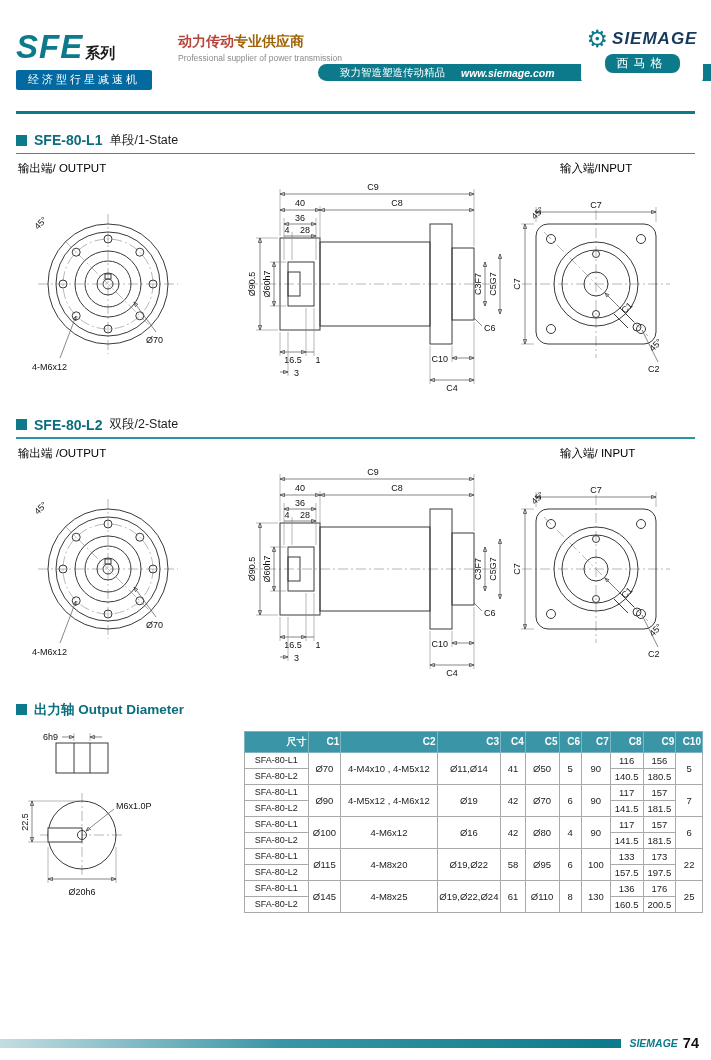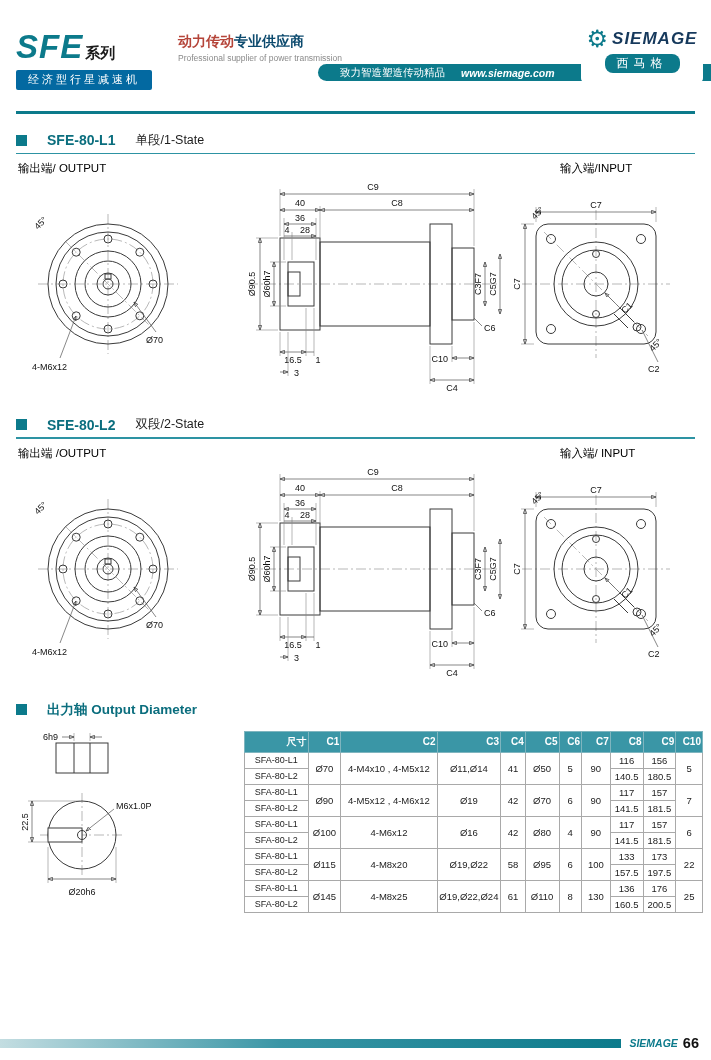--- a/index.html
+++ b/index.html
@@ -10,38 +10,38 @@
   
   .header{position:relative;height:104px}
   .brand{position:absolute;left:16px;top:28px;white-space:nowrap}
   .sfe{font-style:italic;font-weight:bold;font-size:33px;color:#0c7a8b;letter-spacing:1px}
   .series{font-size:15px;font-weight:bold;color:#1a1a1a;margin-left:2px}
   .brand-bar{position:absolute;left:16px;top:70px;background:#0369a1;color:#fff;font-size:11px;
              letter-spacing:3px;padding:2px 12px 3px;border-radius:2px}
   .supplier{position:absolute;left:178px;top:33px}
   .supplier-cn{font-size:14px;font-weight:bold}
   .supplier-cn .a{color:#b5453a}
-  .supplier-cn .b{color:#0c4a6e}
+  .supplier-cn .b{color:#a16207}
   .supplier-en{font-size:8.5px;color:#8a8a8a;margin-top:2px}
   .slogan-bar{position:absolute;left:318px;top:64px;right:0;height:17px;background:#0c7a8b;color:#fff;
               font-size:10.5px;display:flex;align-items:center;gap:16px;padding-left:22px;
               border-radius:9px 0 0 9px}
   .slogan-site{font-weight:bold;font-style:italic}
   .logo{position:absolute;right:8px;top:18px;width:122px;height:64px;background:#fff;
         display:flex;flex-direction:column;align-items:center;justify-content:center;border-radius:4px}
   .logo-top{display:flex;align-items:center;gap:4px}
   .gear{font-size:24px;color:#0c7a8b;line-height:1}
   .logo-name{font-size:17px;font-weight:bold;font-style:italic;color:#16395c;letter-spacing:1px}
   .logo-cn{font-size:12px;color:#fff;background:#0c7a8b;padding:1px 12px;border-radius:8px;
            letter-spacing:5px;margin-top:3px}
 
   
   .page-title{margin:16px 20px 0;font-size:17.5px;font-weight:bold;color:#0e0e0e;letter-spacing:.4px}
   .title-rule{height:2.5px;background:#0c7a8b;margin:7px 16px 0}
-  .sec-head{display:flex;align-items:center;gap:20px;margin:18px 16px 0}
+  .sec-head{display:flex;align-items:center;gap:7px;margin:18px 16px 0}
   .sq{width:11px;height:11px;background:#0c7a8b;flex:0 0 auto}
   .sec-model{font-size:14px;font-weight:bold;color:#0b6e7e}
   .sec-desc{font-size:12.5px;color:#1d1d1d}
   .sec-rule{height:1.5px;background:#2d93a3;margin:4px 16px 0}
   .sec3-title{font-size:13.5px;font-weight:bold;color:#0b6e7e}
 
   
   .drawwrap{margin:2px 8px 0}
   .dsvg line,.dsvg rect,.dsvg circle,.dsvg path,.dsvg polyline{fill:none;stroke:#3a3a3a;stroke-width:1}
   .dsvg .cl{stroke:#999;stroke-width:.7;stroke-dasharray:10 3 2 3}
@@ -542,16 +542,16 @@
           </tr>
         </tbody>
       </table>
 
     </div>
   </div>
 
   <div class="footer">
     <div class="footer-rule"></div>
     <span class="footer-brand">SIEMAGE</span>
-    <span class="footer-page">66</span>
+    <span class="footer-page">74</span>
   </div>
 
 </div>
 
 </body></html>

